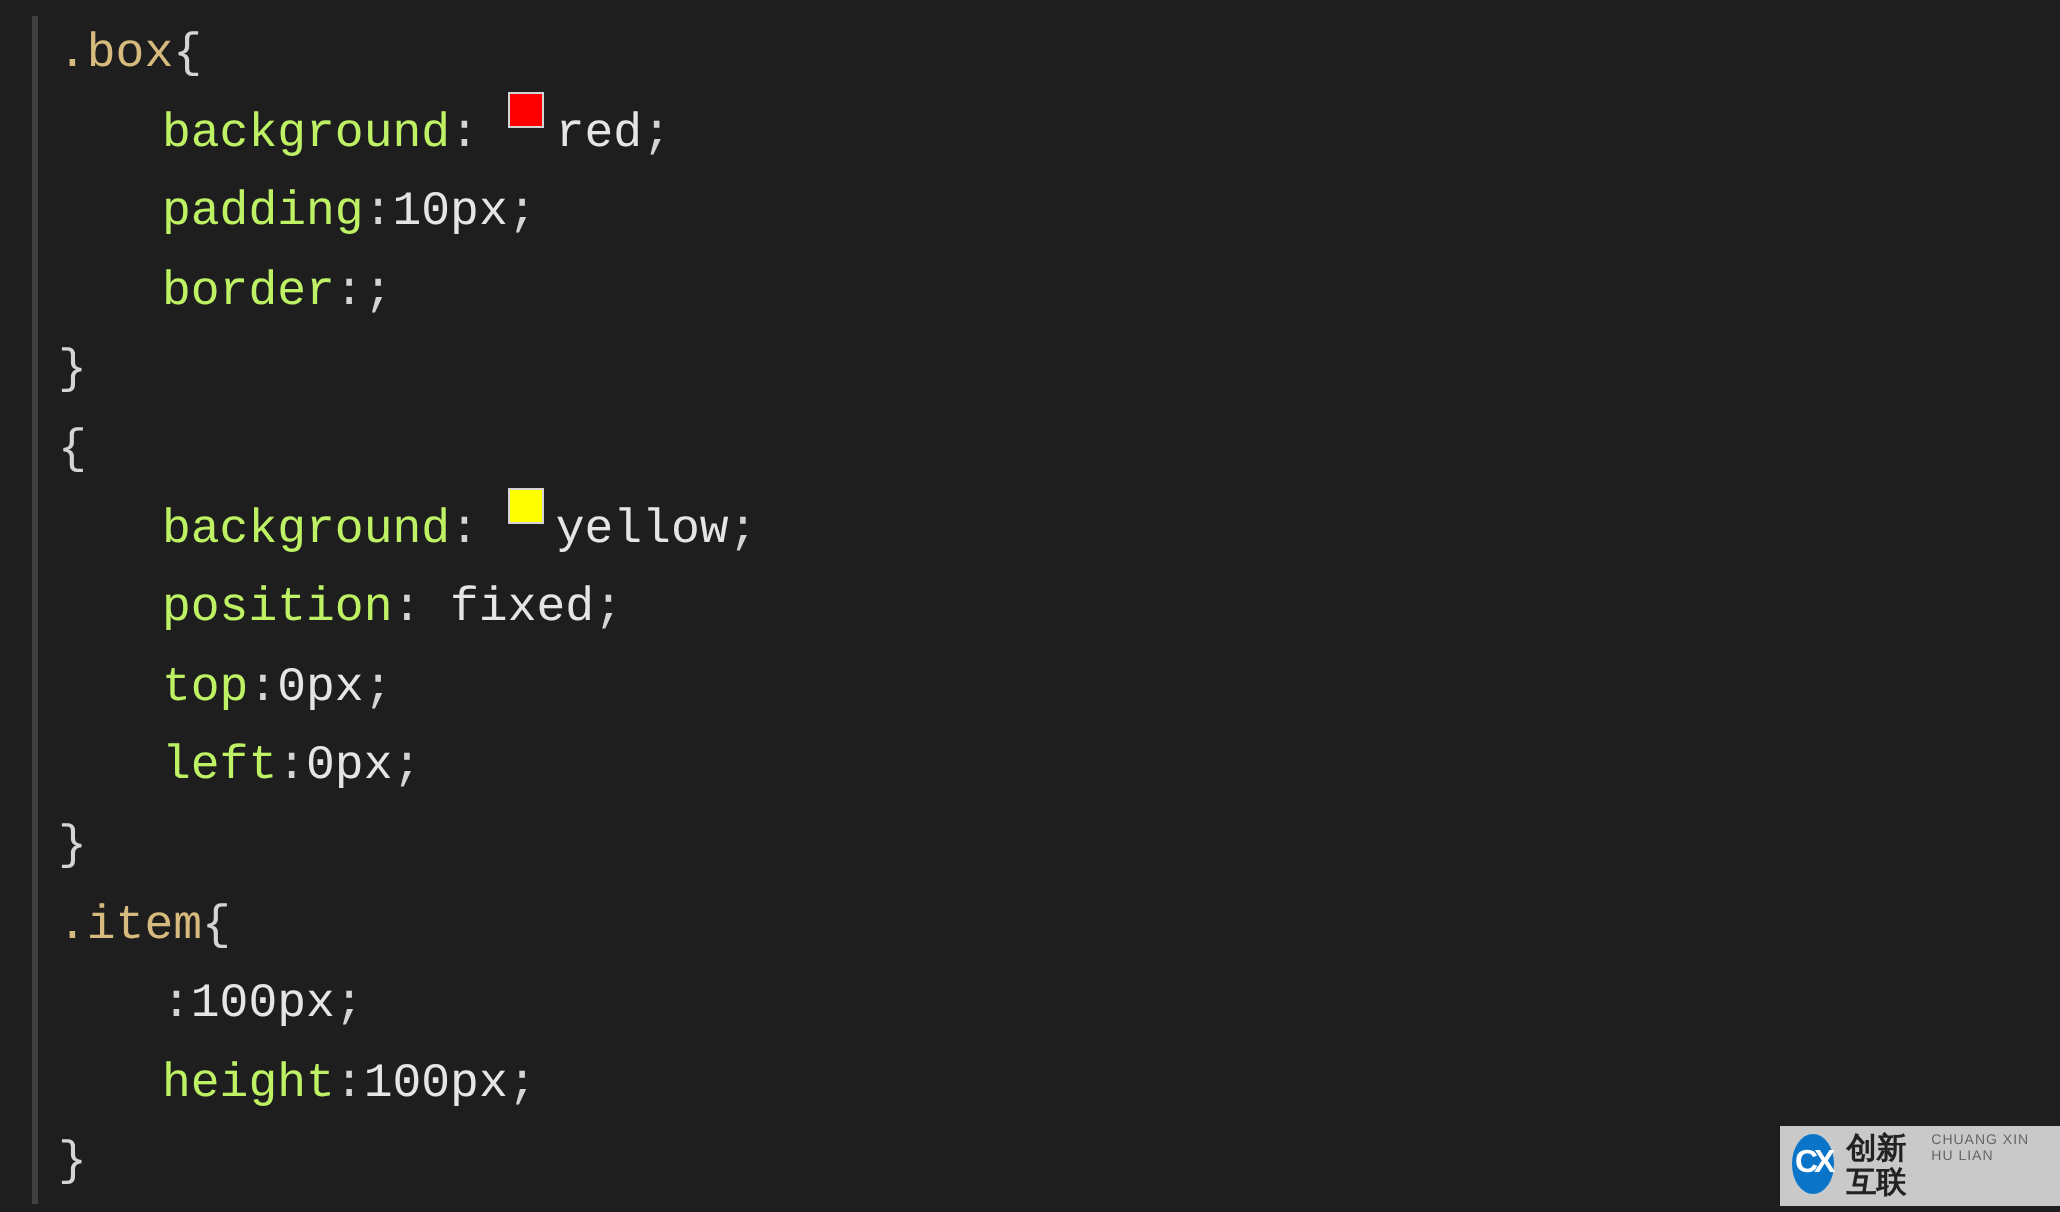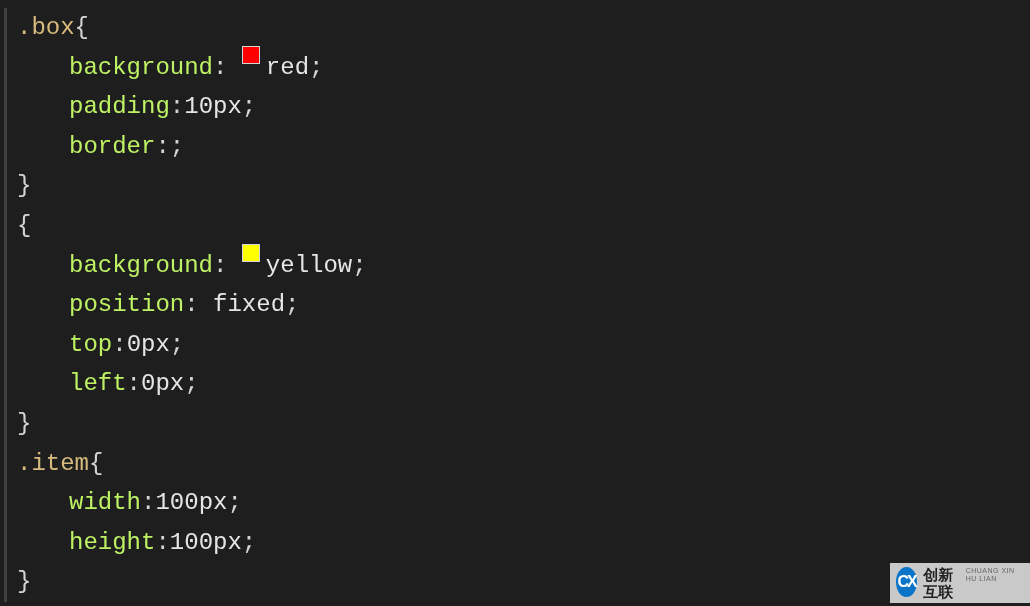--- a/index.html
+++ b/index.html
@@ -16,21 +16,21 @@
     width: 1030px;
     height: 606px;
     overflow: hidden;
     position: relative;
   }
   .editor {
     padding: 8px 0 0 0;
   }
   .line {
     display: flex;
-    padding-left: 4px;
+    padding-left: 16px;
     white-space: pre;
   }
   .gutter {
     width: 3px;
     background: #404040;
     margin-right: 10px;
     align-self: stretch;
   }
   .indent {
     display: inline-block;
@@ -136,21 +136,21 @@
   <div class="line">
     <span class="gutter"></span><span class="brace">}</span>
   </div>
 
   <div class="line">
     <span class="gutter"></span>
     <span class="selector">.item</span><span class="brace">{</span>
   </div>
 
   <div class="line">
-    <span class="gutter"></span><span class="indent"></span><span class="prop">width</span><span class="punct">:</span><span class="value">100px</span><span class="punct">;</span>
+    <span class="gutter"></span><span class="indent"></span><span class="punct">:</span><span class="value">100px</span><span class="punct">;</span>
   </div>
 
   <div class="line">
     <span class="gutter"></span><span class="indent"></span><span class="prop">height</span><span class="punct">:</span><span class="value">100px</span><span class="punct">;</span>
   </div>
 
   <div class="line">
     <span class="gutter"></span><span class="brace">}</span>
   </div>
 

